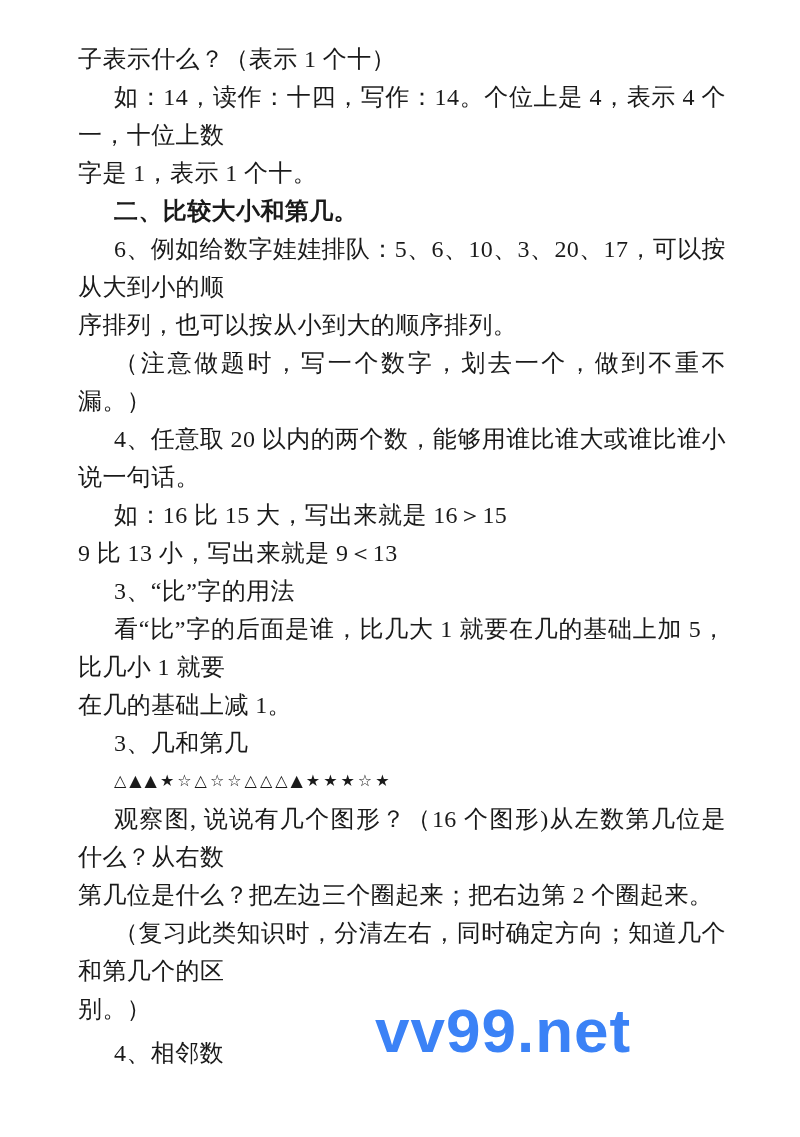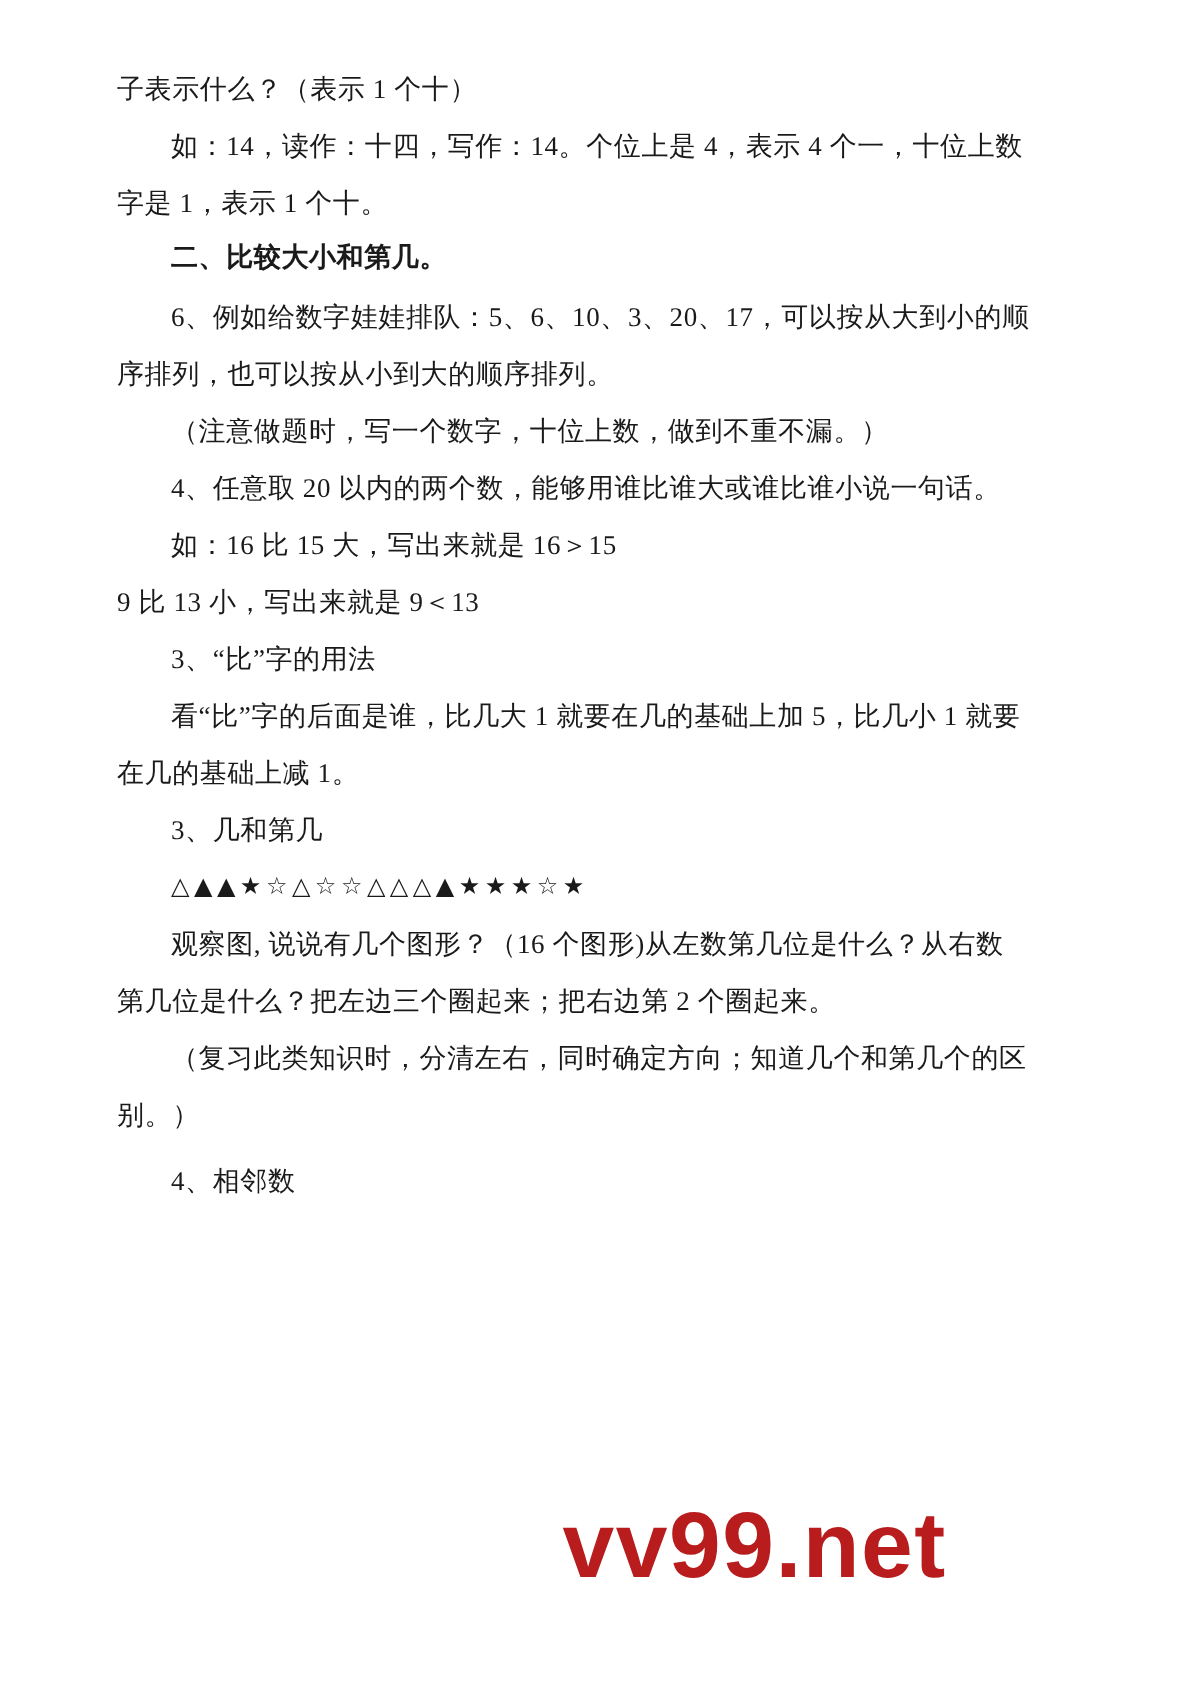--- a/index.html
+++ b/index.html
@@ -17,64 +17,63 @@
     color: #1a1a1a;
   }
   .content {
     position: absolute;
     left: 78px;
     top: 40px;
     width: 648px;
   }
   p {
     margin: 0 0 0 0;
-    font-size: 18px;
+    font-size: 24px;
     line-height: 38px;
     letter-spacing: 0.4px;
     text-align: justify;
   }
   .indent {
     text-indent: 36px;
   }
   .bold {
     font-weight: bold;
-    font-family: Liberation Mono, monospace;
   }
   .shapes {
     font-size: 16px;
     line-height: 38px;
     letter-spacing: 3px;
     text-indent: 36px;
     font-family: "DejaVu Sans", sans-serif;
   }
   .watermark {
     position: absolute;
     left: 375px;
     top: 995px;
     font-size: 62px;
     font-weight: bold;
-    color: #b91c1c;
+    color: #3b82f6;
     font-family: "Liberation Sans", sans-serif;
     letter-spacing: 1px;
     user-select: none;
   }
   .spacer-sm { height: 6px; }
 </style>
 </head>
 <body>
 
 <div class="page">
   <div class="content">
     <p class="plain">子表示什么？（表示 1 个十）</p>
     <p class="indent">如：14，读作：十四，写作：14。个位上是 4，表示 4 个一，十位上数</p>
     <p class="plain">字是 1，表示 1 个十。</p>
     <p class="indent bold">二、比较大小和第几。</p>
     <p class="indent">6、例如给数字娃娃排队：5、6、10、3、20、17，可以按从大到小的顺</p>
     <p class="plain">序排列，也可以按从小到大的顺序排列。</p>
-    <p class="indent">（注意做题时，写一个数字，十位上数，做到不重不漏。）</p>
+    <p class="indent">（注意做题时，写一个数字，划去一个，做到不重不漏。）</p>
     <p class="indent">4、任意取 20 以内的两个数，能够用谁比谁大或谁比谁小说一句话。</p>
     <p class="indent">如：16 比 15 大，写出来就是 16＞15</p>
     <p class="plain">9 比 13 小，写出来就是 9＜13</p>
     <p class="indent">3、“比”字的用法</p>
     <p class="indent">看“比”字的后面是谁，比几大 1 就要在几的基础上加 5，比几小 1 就要</p>
     <p class="plain">在几的基础上减 1。</p>
     <p class="indent">3、几和第几</p>
     <p class="shapes">△▲▲★☆△☆☆△△△▲★★★☆★</p>
     <p class="indent">观察图, 说说有几个图形？（16 个图形)从左数第几位是什么？从右数</p>
     <p class="plain">第几位是什么？把左边三个圈起来；把右边第 2 个圈起来。</p>

